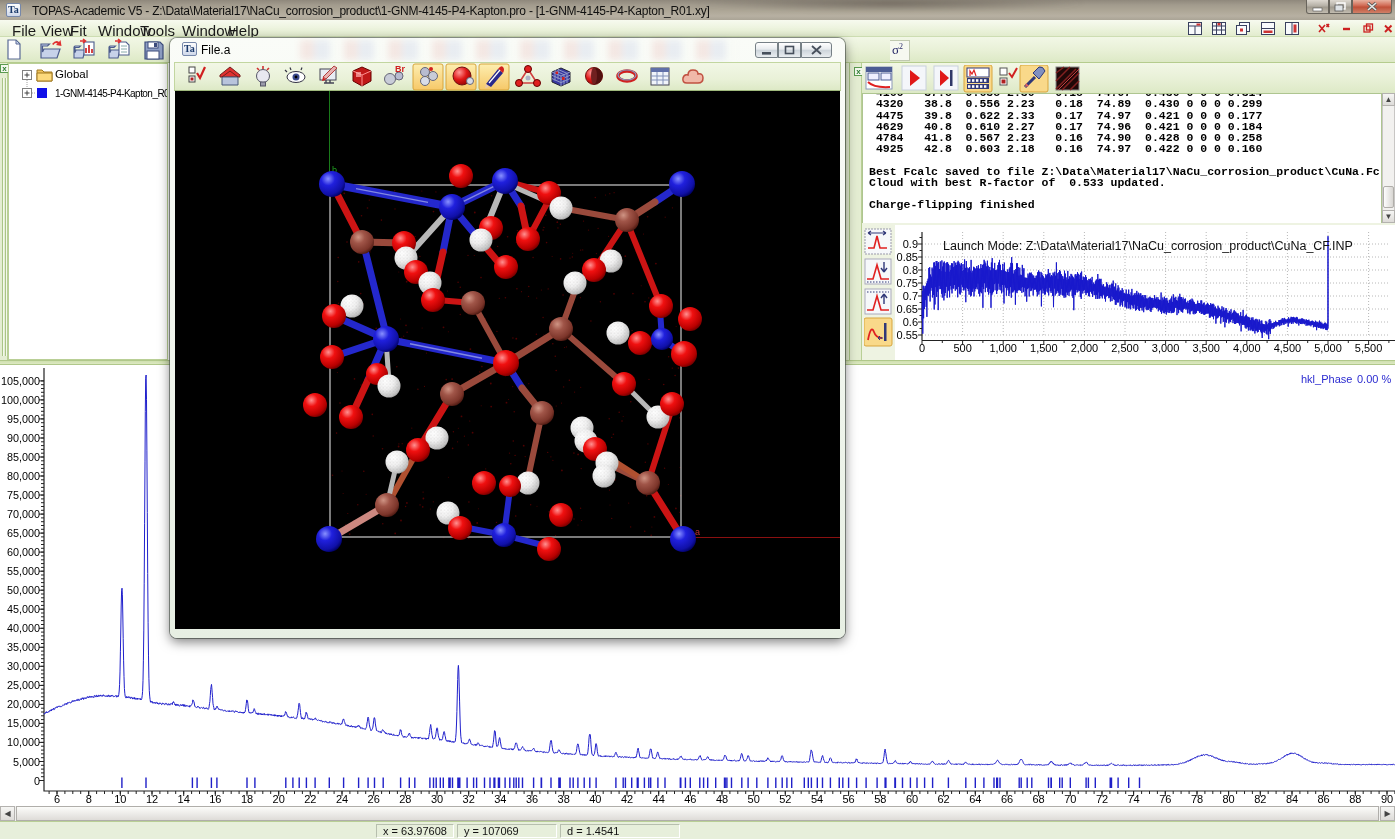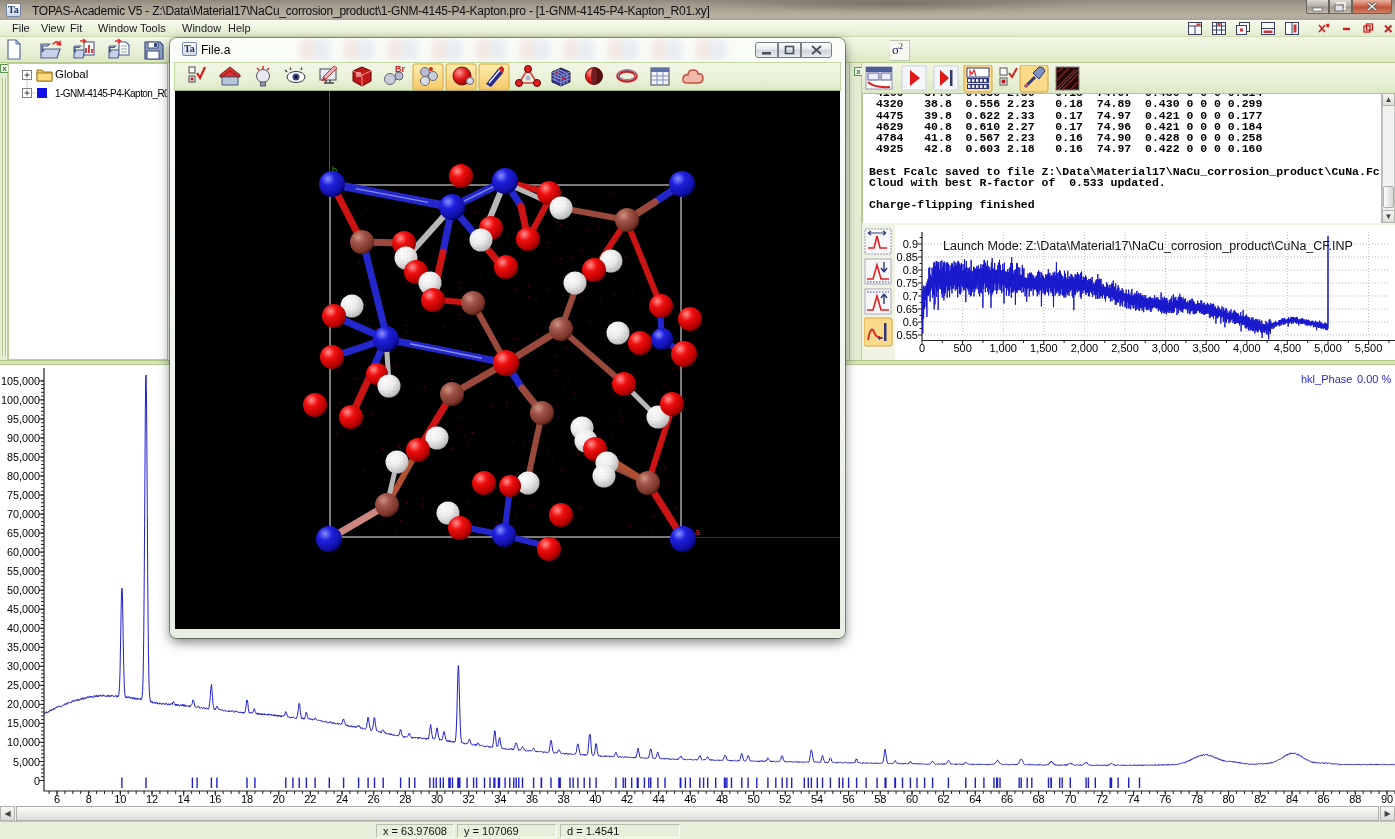--- a/index.html
+++ b/index.html
@@ -2,21 +2,21 @@
 <html><head><meta charset="utf-8"><style>
 *{margin:0;padding:0;box-sizing:border-box}
 body{width:1395px;height:839px;font-family:"Liberation Sans",sans-serif;overflow:hidden;position:relative;background:#fff}
 .abs{position:absolute}
 #titlebar{left:0;top:0;width:1395px;height:20px;background:linear-gradient(180deg,#8f887c 0%,#a29b8d 25%,#aea797 55%,#b7b0a2 80%,#aaa496 100%)}
 #titlebar .smudge{position:absolute;left:690px;top:0;width:400px;height:12px;background:radial-gradient(ellipse at 50% 30%,rgba(60,52,45,.42),rgba(60,52,45,0) 70%);filter:blur(2px)}
 #titletext{position:absolute;left:32px;top:4px;font-size:12px;letter-spacing:-0.02em;color:#101010;white-space:nowrap}
 .talogo{position:absolute;width:15px;height:14px;background:linear-gradient(180deg,#fdfdfd,#cfd8ea);border:1px solid #7688aa;border-radius:2px;font-family:"Liberation Serif",serif;font-weight:bold;font-size:10px;color:#1a3a6b;text-align:center;line-height:12px}
 .winbtn{position:absolute;top:0;height:14px;border:1px solid #68645c;border-top:none;background:linear-gradient(180deg,#ddd8d0 0%,#b5b0a6 45%,#a09a8e 55%,#c2bcb0 100%);text-align:center}
 #menubar{left:0;top:20px;width:1395px;height:17px;background:linear-gradient(180deg,#f7faef 0%,#e9f1d8 70%,#e2ecce 100%);border-bottom:1px solid #cdddb2}
-#menubar span.m{position:absolute;top:2px;font-size:11px;color:#1a1a1a}
+#menubar span.m{position:absolute;top:2px;font-size:15px;color:#1a1a1a}
 #toolbar{left:0;top:37px;width:1395px;height:26px;background:linear-gradient(180deg,#f2f7e6 0%,#e8f0d6 55%,#dde9c6 100%);border-bottom:1px solid #b5cc8e}
 #leftstrip{left:0;top:63px;width:8px;height:297px;background:#e4edd2;border-right:1px solid #b9cf96}
 #treepanel{left:8px;top:63px;width:160px;height:297px;background:#fff;border:1px solid #b9cf96;font-size:11.5px;color:#000}
 .greenx{position:absolute;width:9px;height:9px;background:#f4f8ee;border:1px solid #5a9a50;color:#2e7d32;font-size:8px;line-height:7px;text-align:center;font-weight:bold}
 #divider{left:0;top:360px;width:1395px;height:5px;background:linear-gradient(180deg,#cfe0ae,#dce8c2);border-top:1px solid #b0c88a;border-bottom:1px solid #b0c88a}
 #rstrip{left:845px;top:63px;width:17px;height:297px;background:#e4edd2;border-left:1px solid #b9cf96;border-right:1px solid #b9cf96}
 #rtoolbar{left:862px;top:63px;width:533px;height:30px;background:linear-gradient(180deg,#f2f7e6 0%,#e8f0d6 55%,#dde9c6 100%)}
 #textpanel{left:862px;top:93px;width:520px;height:134px;background:#fff;border:1px solid #aec590;overflow:hidden}
 #textpanel pre{position:absolute;left:6px;top:-6.9px;font-family:"Liberation Mono",monospace;font-size:11.5px;line-height:11.2px;font-weight:bold;color:#000}
 #tscroll{left:1382px;top:93px;width:13px;height:130px;background:#f2f1ef;border:1px solid #c8c6c4}

